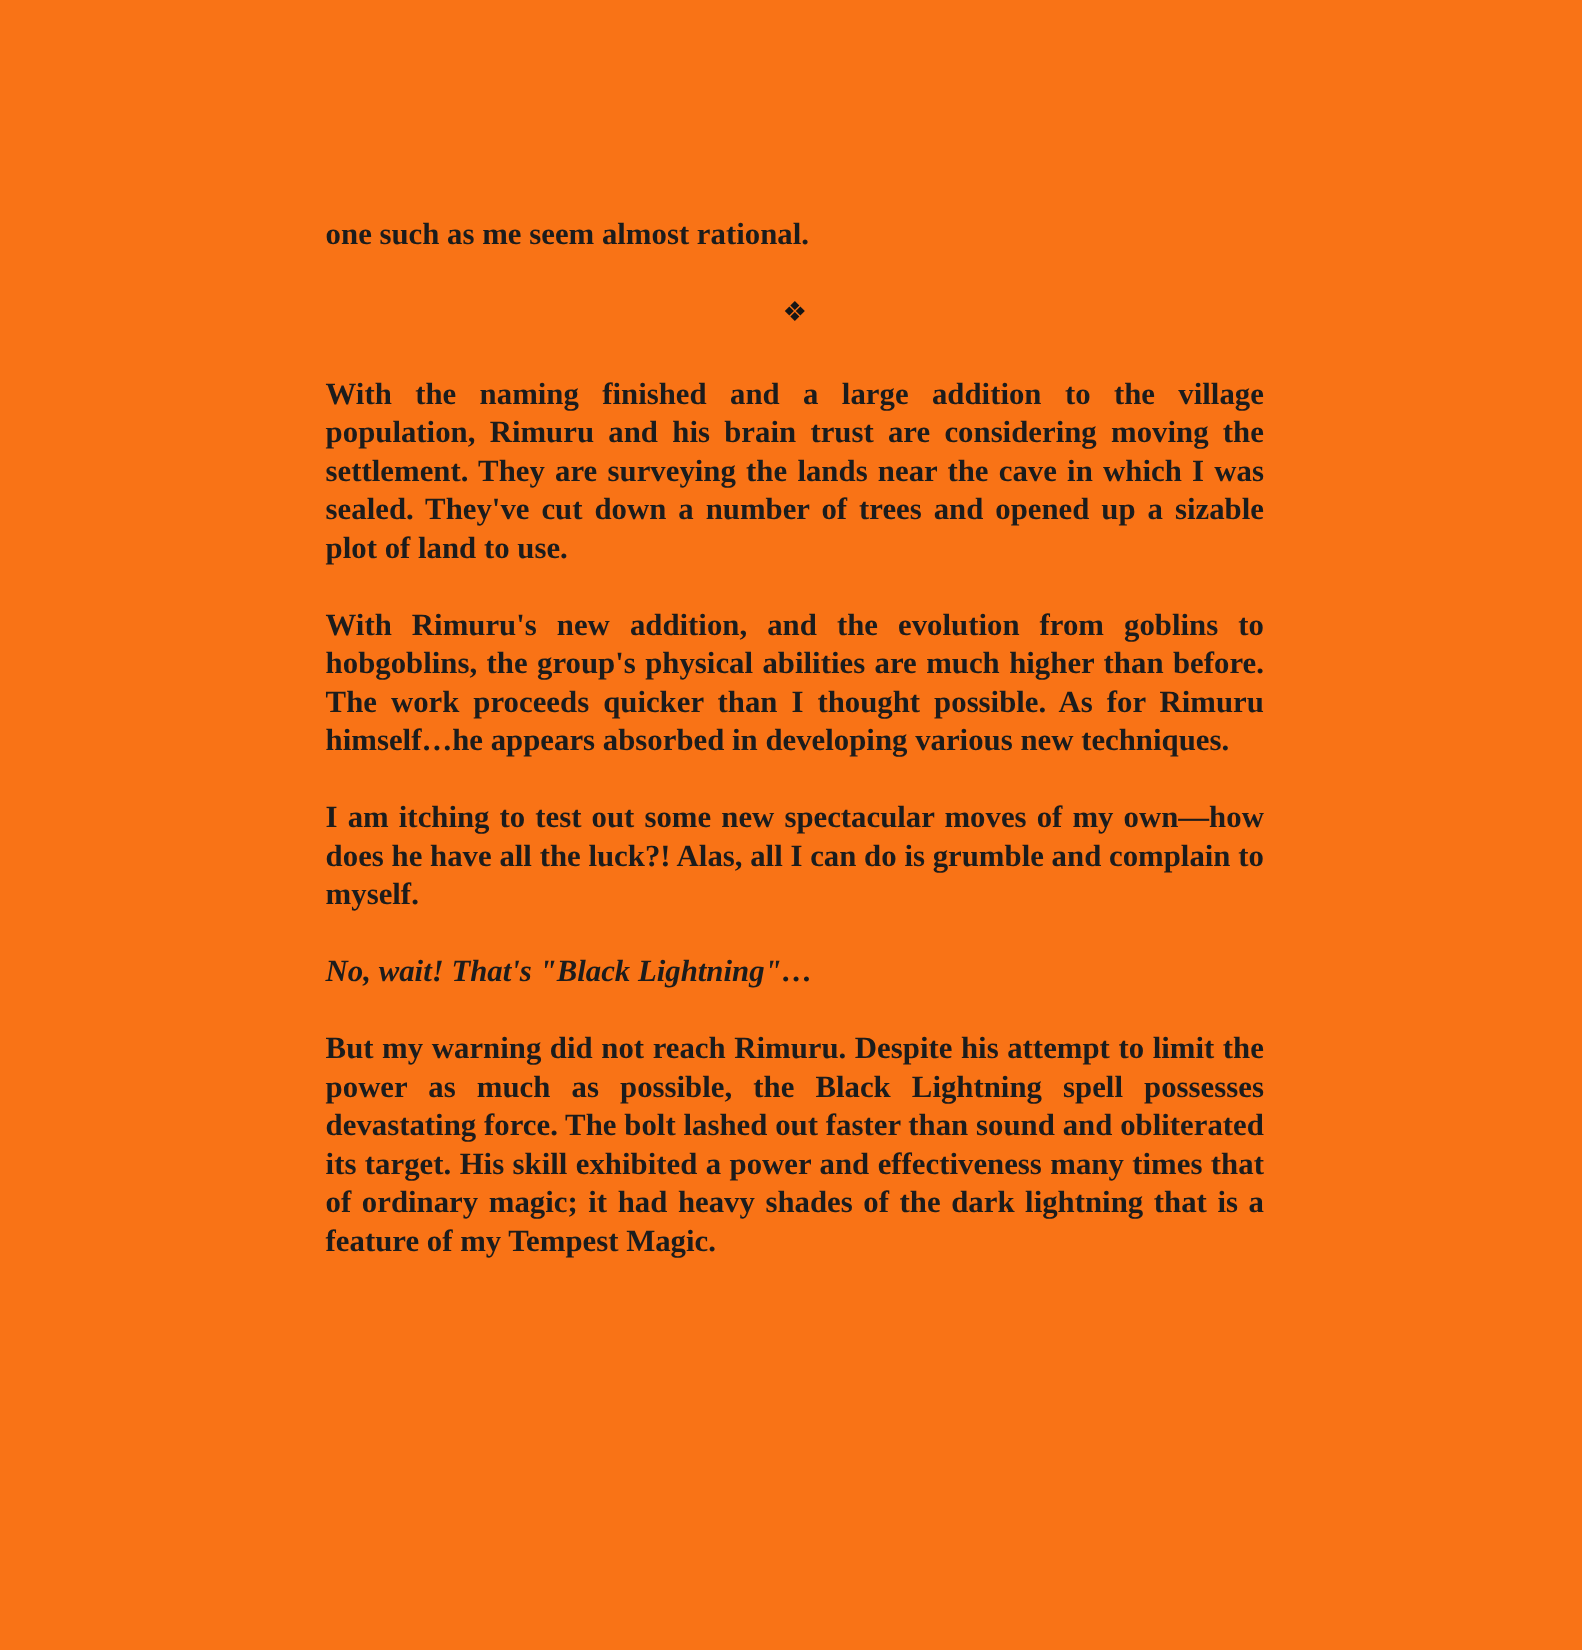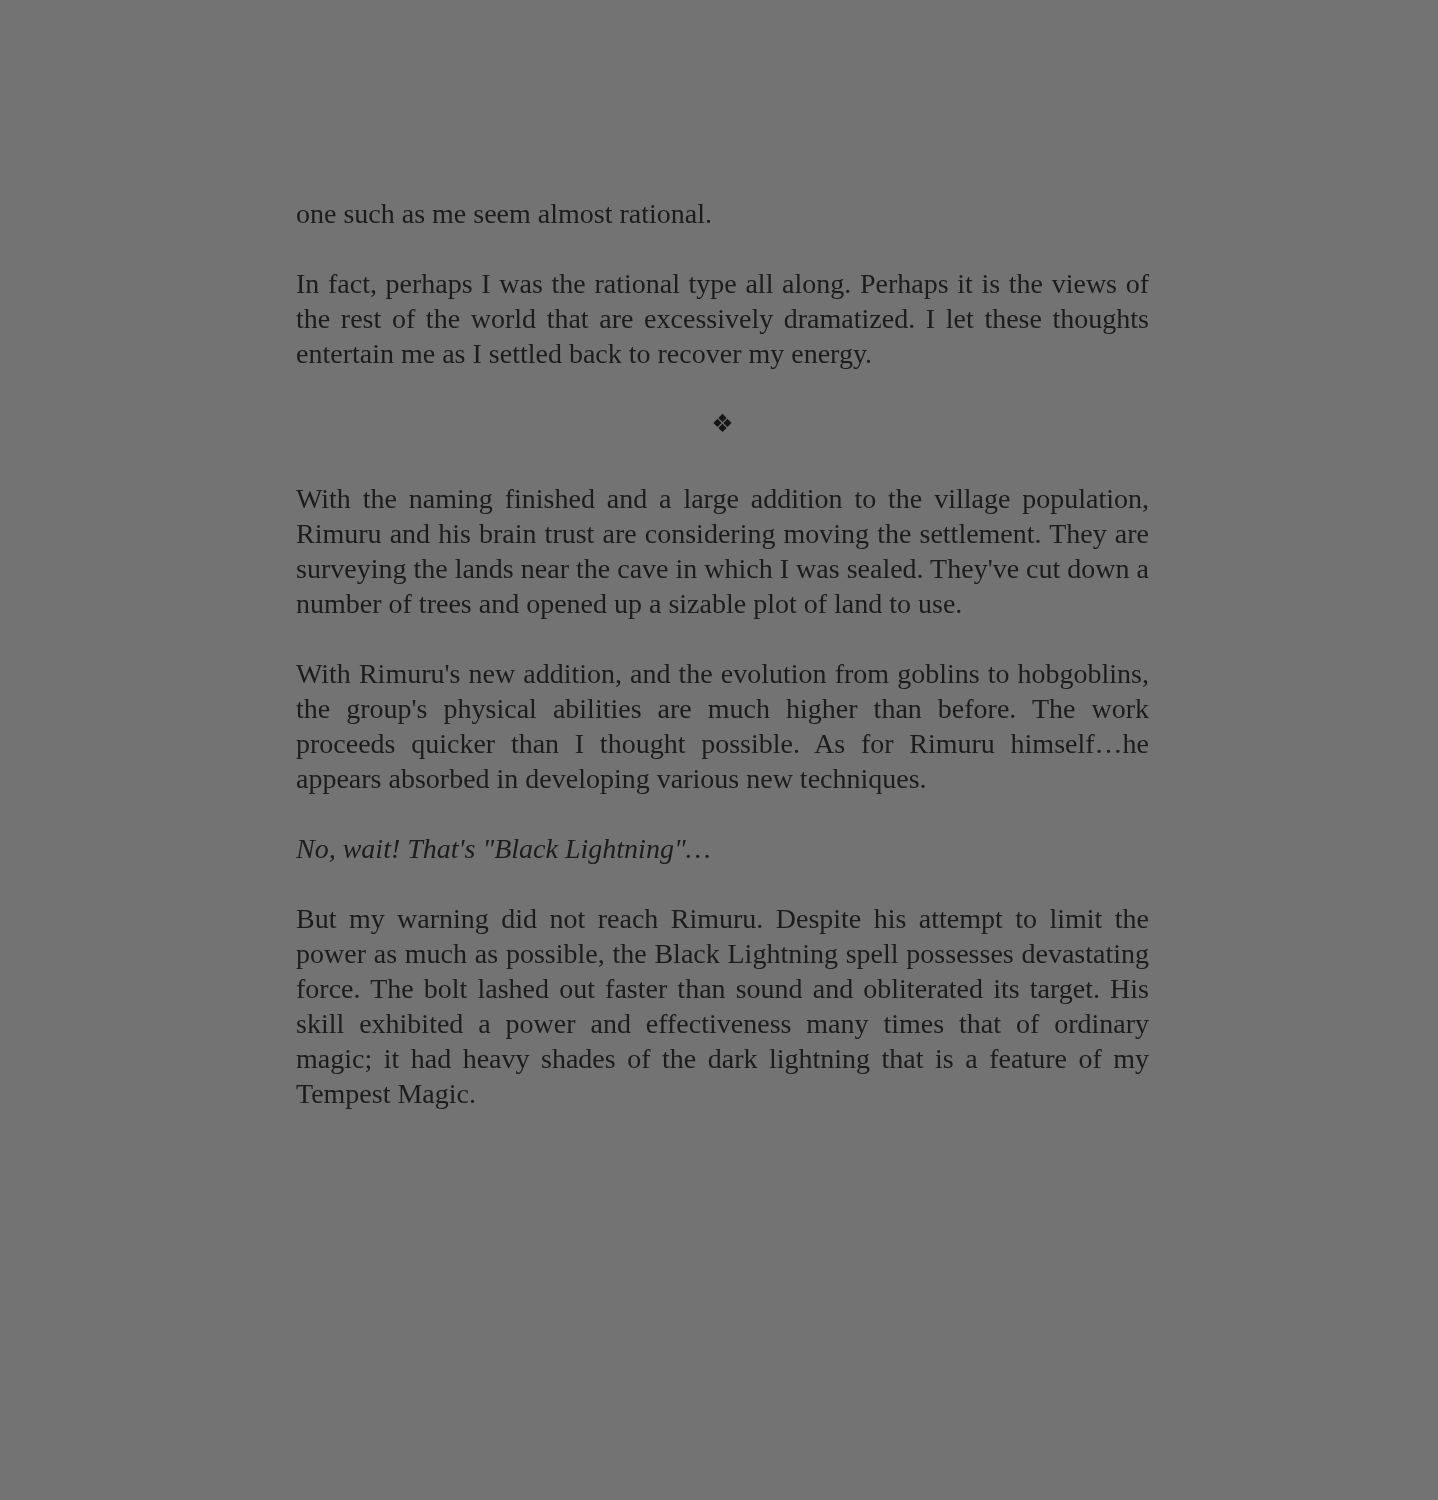--- a/index.html
+++ b/index.html
@@ -4,22 +4,23 @@
 <style>
   html, body {
     margin: 0;
     padding: 0;
     background: #fdfdfd;
   }
   .page {
     position: relative;
     width: 1438px;
     height: 1500px;
-    background: #737373;
+    background: #f97316;
     overflow: hidden;
+    font-weight: bold;
   }
   .text-block {
     position: absolute;
     left: 296px;
     top: 196px;
     width: 853px;
     font-family: "Liberation Serif", "DejaVu Serif", serif;
     font-size: 28px;
     line-height: 35px;
     color: #1c1c1c;
@@ -43,20 +44,20 @@
     line-height: 35px;
     color: #161616;
   }
 </style>
 </head>
 <body>
 
 <main class="page">
   <div class="text-block">
     <p class="para">one such as me seem almost rational.</p>
-    <p class="para">In fact, perhaps I was the rational type all along. Perhaps it is the views of the rest of the world that are excessively dramatized. I let these thoughts entertain me as I settled back to recover my energy.</p>
     <div class="ornament">❖</div>
     <p class="para">With the naming finished and a large addition to the village population, Rimuru and his brain trust are considering moving the settlement. They are surveying the lands near the cave in which I was sealed. They've cut down a number of trees and opened up a sizable plot of land to use.</p>
     <p class="para">With Rimuru's new addition, and the evolution from goblins to hobgoblins, the group's physical abilities are much higher than before. The work proceeds quicker than I thought possible. As for Rimuru himself…he appears absorbed in developing various new techniques.</p>
+    <p class="para">I am itching to test out some new spectacular moves of my own—how does he have all the luck?! Alas, all I can do is grumble and complain to myself.</p>
     <p class="para italic">No, wait! That's "Black Lightning"…</p>
     <p class="para">But my warning did not reach Rimuru. Despite his attempt to limit the power as much as possible, the Black Lightning spell possesses devastating force. The bolt lashed out faster than sound and obliterated its target. His skill exhibited a power and effectiveness many times that of ordinary magic; it had heavy shades of the dark lightning that is a feature of my Tempest Magic.</p>
   </div>
 </main>
 
 </body></html>

